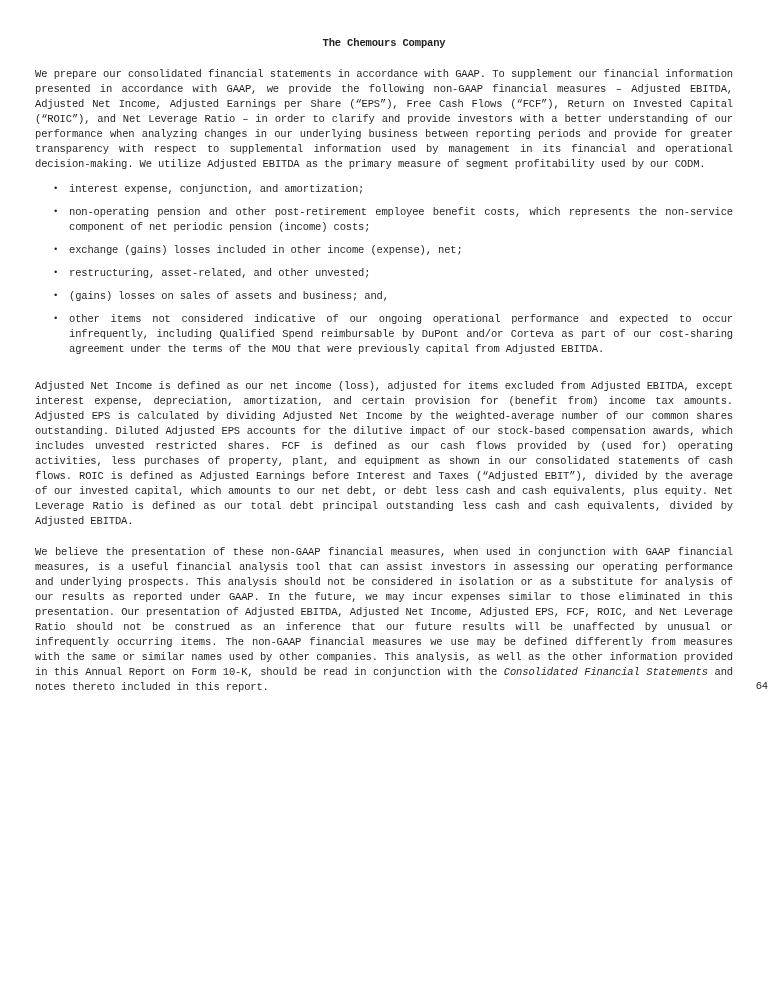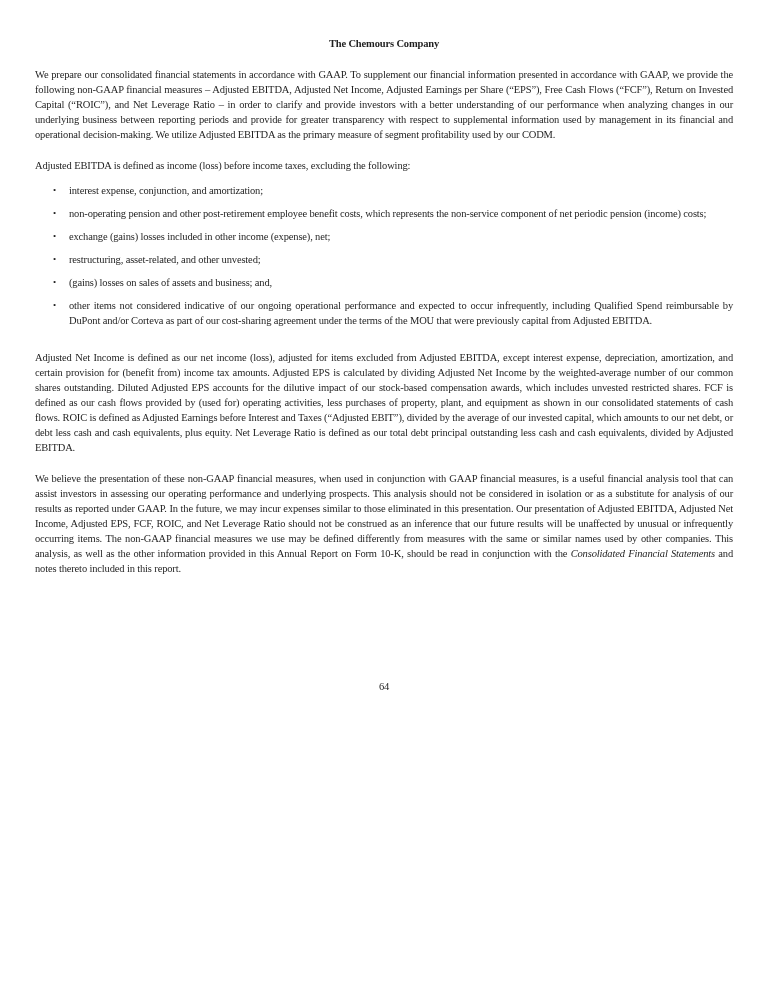--- a/index.html
+++ b/index.html
@@ -9,21 +9,21 @@
     background: #ffffff;
   }
   .page {
     position: relative;
     width: 768px;
     height: 728px;
     margin: 0 auto;
     background: #ffffff;
     box-sizing: border-box;
     padding: 36px 35px 0 35px;
-    font-family: Liberation Serif, serif;
+    font-family: Liberation Mono, monospace;
     font-size: 10.5px;
     line-height: 15px;
     color: #1f1f1f;
     letter-spacing: -0.15px;
     overflow: hidden;
   }
   .doc-header {
     text-align: center;
     font-weight: bold;
   }
@@ -60,37 +60,36 @@
   }
   .bullet-text {
     flex: 1 1 auto;
     text-align: justify;
   }
   .footer-page-number {
     position: absolute;
     left: 0;
     right: 0;
     bottom: 34px;
-    text-align: center;
+    text-align: right;
   }
   em.doc-italic {
     font-style: italic;
   }
 </style>
 </head>
 <body>
 
 <div class="page">
 
   <div class="doc-header">The Chemours Company</div>
 
 
   <p class="body-para">We prepare our consolidated financial statements in accordance with GAAP. To supplement our financial information presented in accordance with GAAP, we provide the following non-GAAP financial measures – Adjusted EBITDA, Adjusted Net Income, Adjusted Earnings per Share (“EPS”), Free Cash Flows (“FCF”), Return on Invested Capital (“ROIC”), and Net Leverage Ratio – in order to clarify and provide investors with a better understanding of our performance when analyzing changes in our underlying business between reporting periods and provide for greater transparency with respect to supplemental information used by management in its financial and operational decision-making. We utilize Adjusted EBITDA as the primary measure of segment profitability used by our CODM.</p>
 
-  <p class="body-para">Adjusted EBITDA is defined as income (loss) before income taxes, excluding the following:</p>
 
   <ul class="bullet-list">
       <li>
       <span class="bullet-marker">•</span>
       <span class="bullet-text">interest expense, conjunction, and amortization;</span>
     </li>
       <li>
       <span class="bullet-marker">•</span>
       <span class="bullet-text">non-operating pension and other post-retirement employee benefit costs, which represents the non-service component of net periodic pension (income) costs;</span>
     </li>

